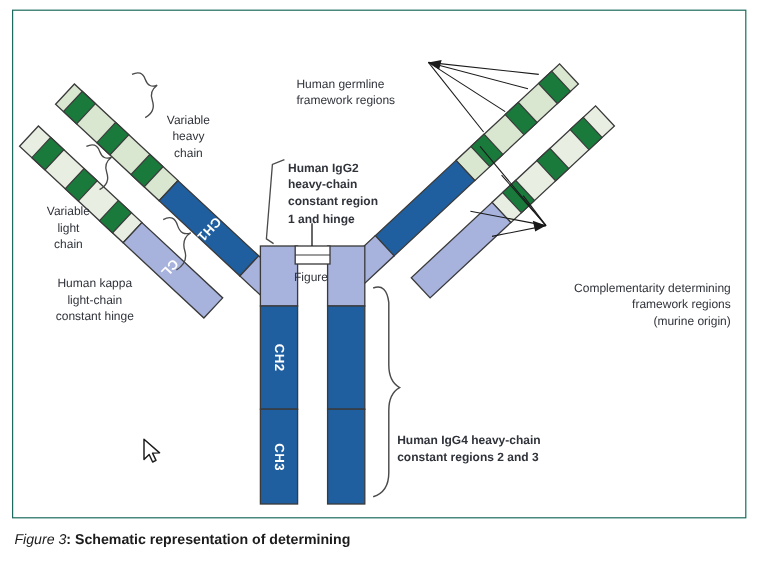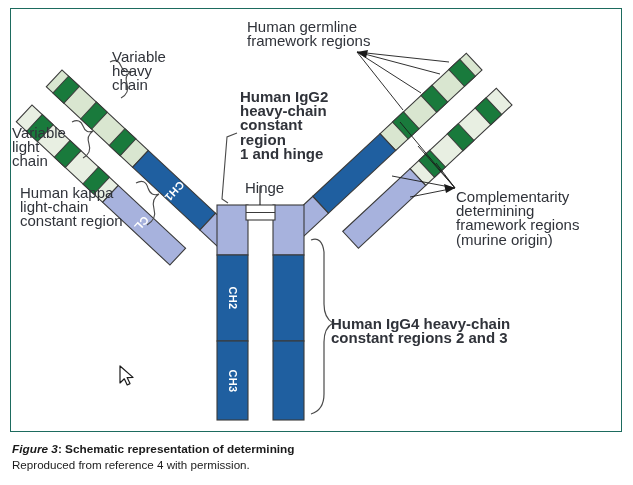--- a/index.html
+++ b/index.html
@@ -6,29 +6,29 @@
   body{
     width:633px;height:485px;position:relative;overflow:hidden;
     font-family:"Liberation Sans", sans-serif;
     color:#2b2b2b;
   }
   #figure-frame{
     position:absolute;left:10px;top:8px;width:612px;height:424px;
     border:1.4px solid #1d6b5e;background:#ffffff;box-sizing:border-box;
   }
   #diagram-svg{position:absolute;left:0;top:0;width:633px;height:440px;}
-  .lbl{position:absolute;font-size:15px;line-height:14.2px;color:#30333a;white-space:pre-line;}
-  .lbl.r{text-align:left;}
+  .lbl{position:absolute;font-size:10px;line-height:14.2px;color:#30333a;white-space:pre-line;margin-top:44px;}
+  .lbl.r{text-align:center;}
   .lbl.l{text-align:left;}
   #caption{
     position:absolute;left:12px;top:441px;width:600px;
     font-size:11.8px;line-height:16px;color:#1b1b1b;
   }
   #caption .cap-line1{font-weight:bold;}
-  #caption .cap-fig{font-style:italic;font-weight:bold;text-align:right;}
+  #caption .cap-fig{font-style:italic;font-weight:normal;text-align:right;}
   #caption .cap-line2{font-weight:normal;font-size:11.6px;}
   .seg-text{fill:#ffffff;font-family:"Liberation Sans",sans-serif;font-size:11px;font-weight:bold;letter-spacing:.4px;}
 </style>
 </head>
 <body>
 
 <div id="figure-frame"></div>
 
 <svg id="diagram-svg" viewBox="0 0 633 440" xmlns="http://www.w3.org/2000/svg">
   <defs>
@@ -129,32 +129,31 @@
 <div class="lbl r" style="left:112px;top:50px;width:90px;">Variable
 heavy
 chain</div>
 
 <div class="lbl r" style="left:12px;top:126px;width:90px;">Variable
 light
 chain</div>
 
 <div class="lbl r" style="left:20px;top:186px;width:118px;">Human kappa
 light-chain
-constant region</div>
+constant hinge</div>
 
 <div class="lbl l" style="left:240px;top:90px;width:110px;font-weight:bold;">Human IgG2
 heavy-chain
 constant region
 1 and hinge</div>
 
-<div class="lbl l" style="left:245px;top:181px;width:50px;">Hinge</div>
+<div class="lbl l" style="left:245px;top:181px;width:50px;">Figure</div>
 
-<div class="lbl l" style="left:456px;top:190px;width:165px;">Complementarity determining
+<div class="lbl l" style="left:444px;top:190px;width:165px;text-align:right;">Complementarity determining
 framework regions
 (murine origin)</div>
 
 <div class="lbl l" style="left:331px;top:317px;width:185px;font-weight:bold;">Human IgG4 heavy-chain
 constant regions 2 and 3</div>
 
 <div id="caption">
   <div class="cap-line1"><span class="cap-fig">Figure 3</span><span>: Schematic representation of determining</span></div>
-  <div class="cap-line2">Reproduced from reference 4 with permission.</div>
 </div>
 
 </body></html>

